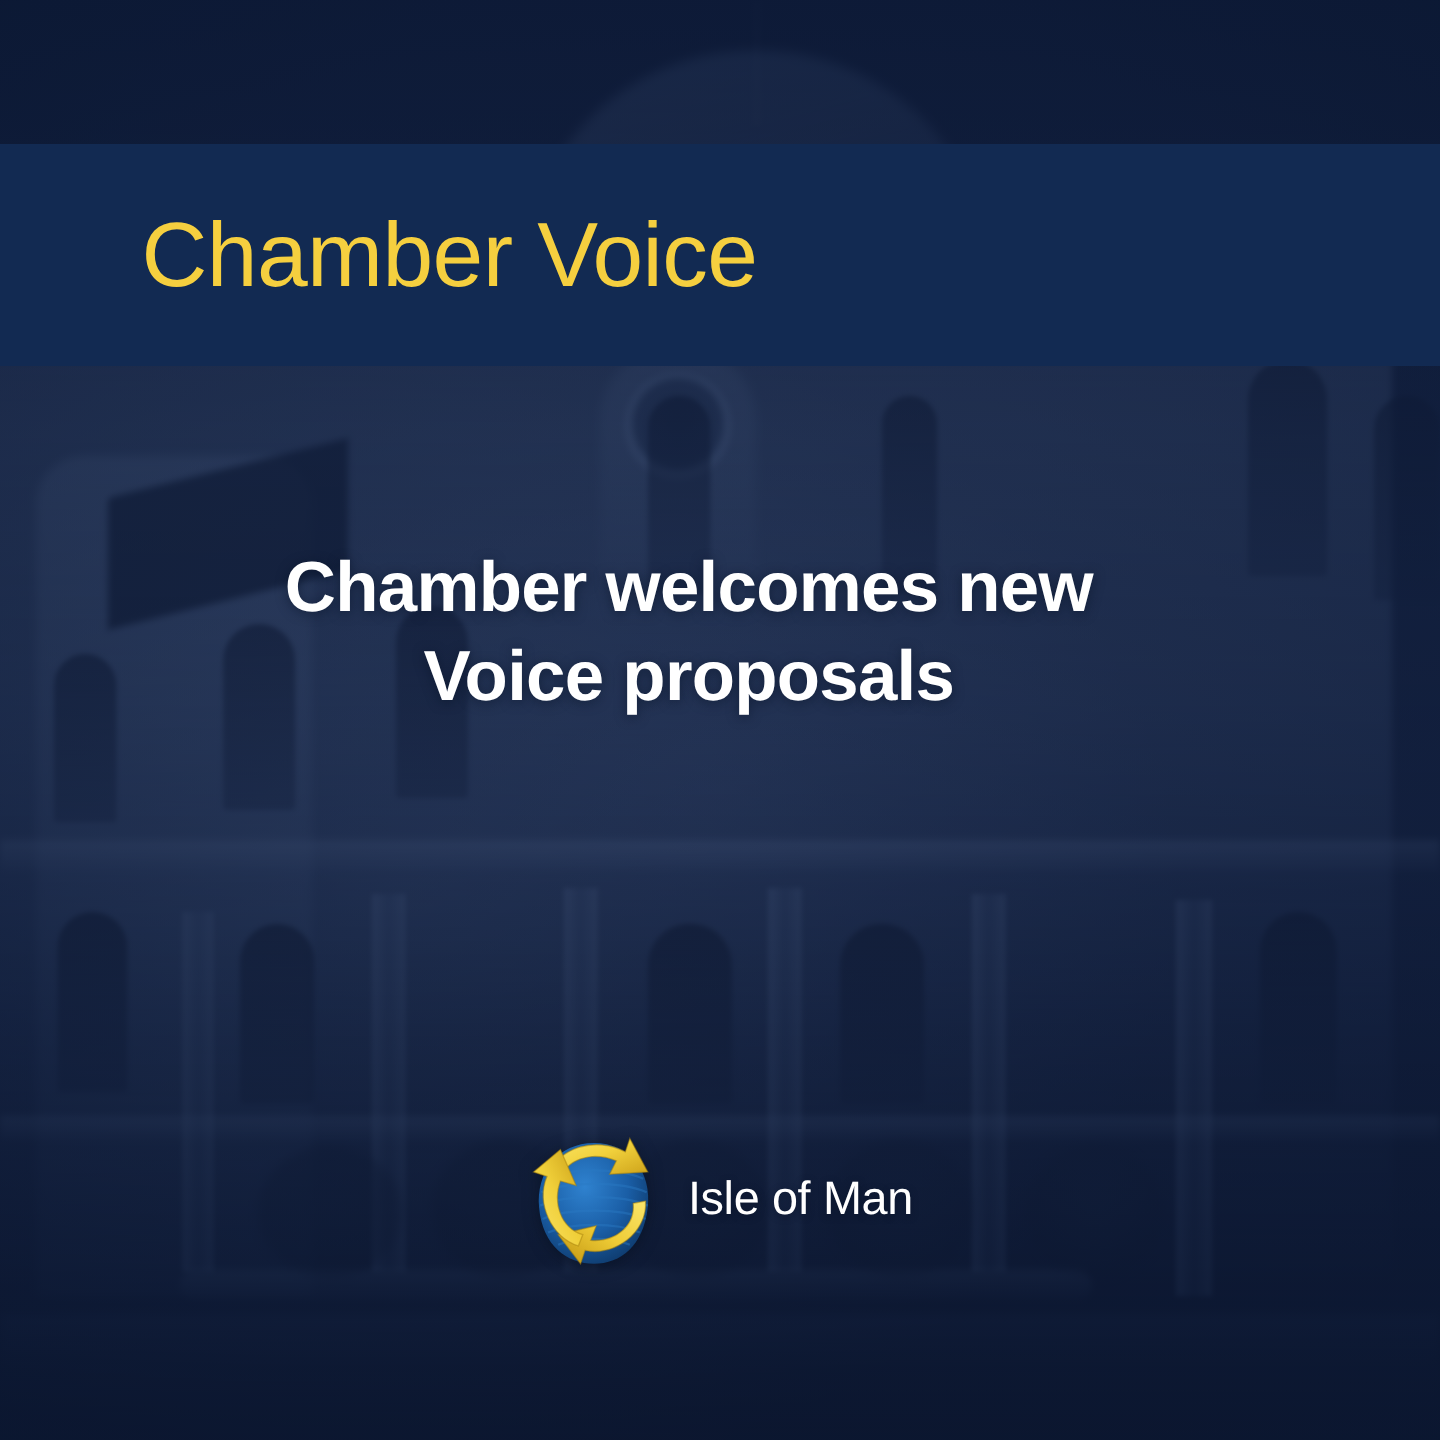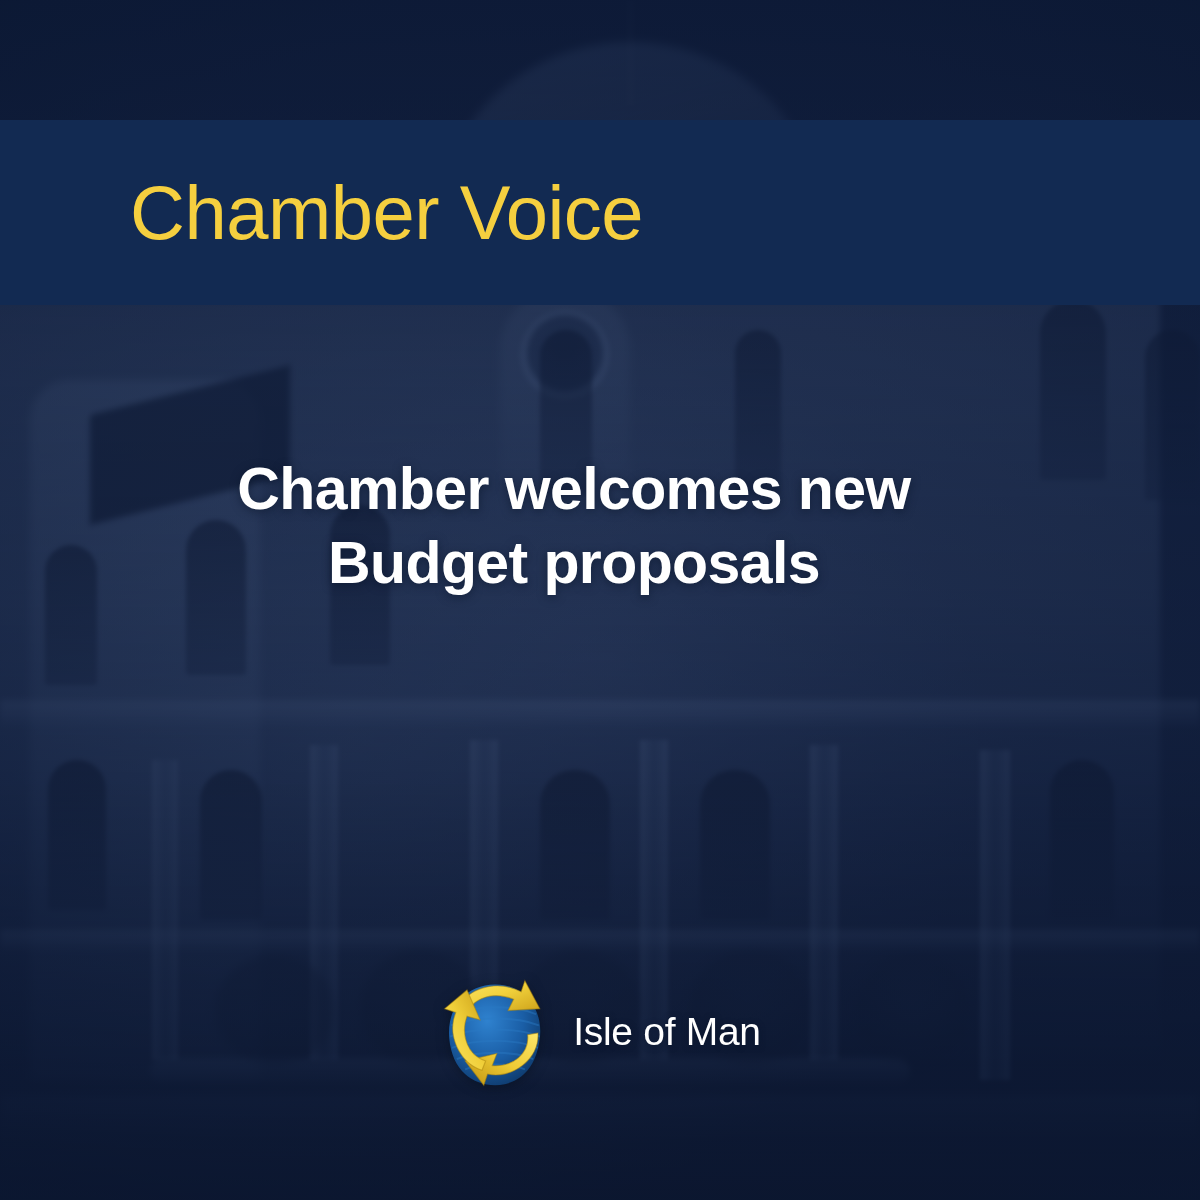--- a/index.html
+++ b/index.html
@@ -114,21 +114,21 @@
     background:radial-gradient(ellipse 1100px 800px at 50% 55%, rgba(33,55,98,.25) 0%, rgba(16,32,64,.55) 78%, rgba(12,26,54,.80) 100%);
   }
 
   
   .header-band{
     position:absolute;left:0;top:120px;width:1200px;height:185px;
     background:#122a52;
     display:flex;align-items:center;
   }
   .header-title{
-    margin:12px;padding-left:118px;
+    margin:0;padding-left:118px;
     color:#f5cf3f;
     font-size:76px;
     font-weight:400;
     letter-spacing:-0.5px;
     line-height:1;
     font-family:"Liberation Sans", sans-serif;
   }
 
   
   .headline{
@@ -139,21 +139,21 @@
     font-weight:bold;
     line-height:74px;
     letter-spacing:-0.6px;
     text-shadow:0 2px 10px rgba(8,18,38,.55);
     padding:0 110px;
   }
   .headline .ln{display:block;}
 
   
   .logo-lockup{
-    position:absolute;left:0;top:973px;width:1200px;
+    position:absolute;left:0;top:941px;width:1200px;
     display:flex;align-items:center;justify-content:center;gap:22px;
   }
   .logo-mark{width:112px;height:118px;flex:0 0 auto;filter:drop-shadow(0 2px 6px rgba(6,14,30,.55));}
   .logo-text{display:flex;flex-direction:column;justify-content:center;line-height:1.06;}
   .logo-line1{
     color:#ffffff;font-size:39px;font-weight:400;letter-spacing:-0.3px;
     text-shadow:0 1px 6px rgba(8,18,38,.5);
   }
   .logo-line2{
     color:#ffffff;font-size:39px;font-weight:bold;letter-spacing:-0.6px;
@@ -214,21 +214,21 @@
     <div class="bg-wash"></div>
     <div class="bg-tint"></div>
   </div>
 
   <div class="header-band">
     <h1 class="header-title">Chamber Voice</h1>
   </div>
 
   <div class="headline">
     <span class="ln">Chamber welcomes new</span>
-    <span class="ln">Budget proposals</span>
+    <span class="ln">Voice proposals</span>
   </div>
 
   <div class="logo-lockup">
 
     <svg class="logo-mark" viewBox="0 0 120 126" aria-hidden="true">
       <defs>
         <radialGradient id="globeGrad" cx="42%" cy="36%" r="72%">
           <stop offset="0%" stop-color="#2f82cf"></stop>
           <stop offset="55%" stop-color="#1a5ea6"></stop>
           <stop offset="100%" stop-color="#0d3767"></stop>

